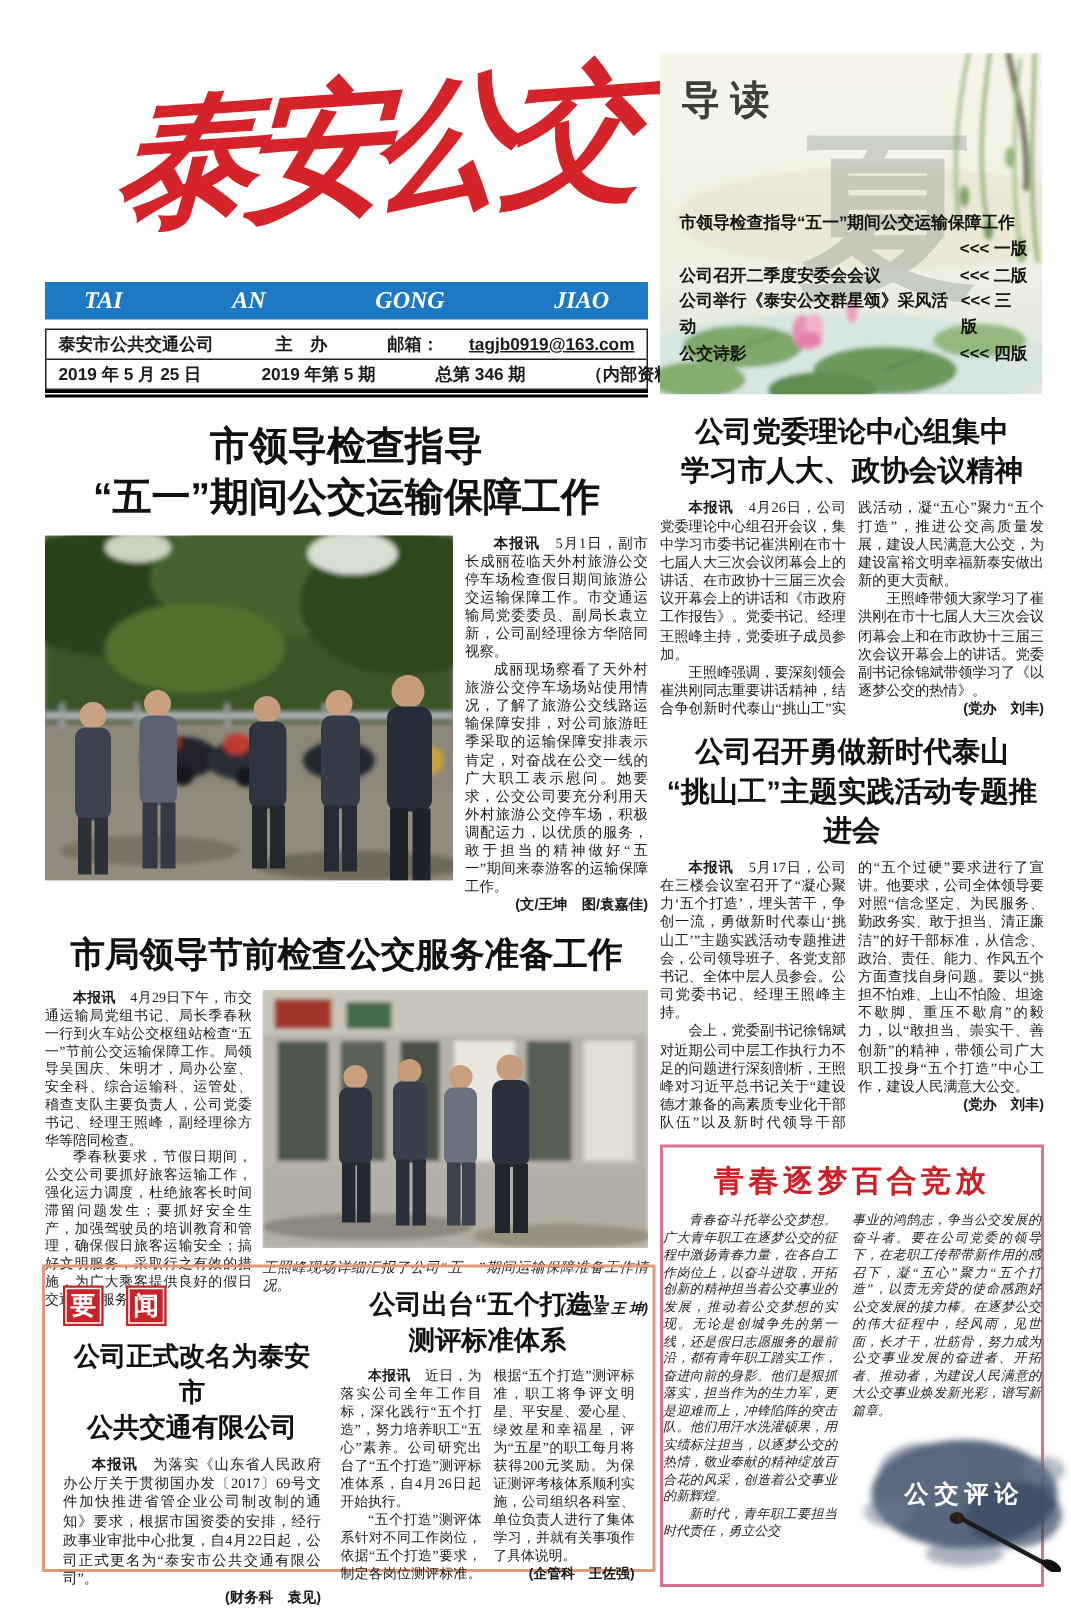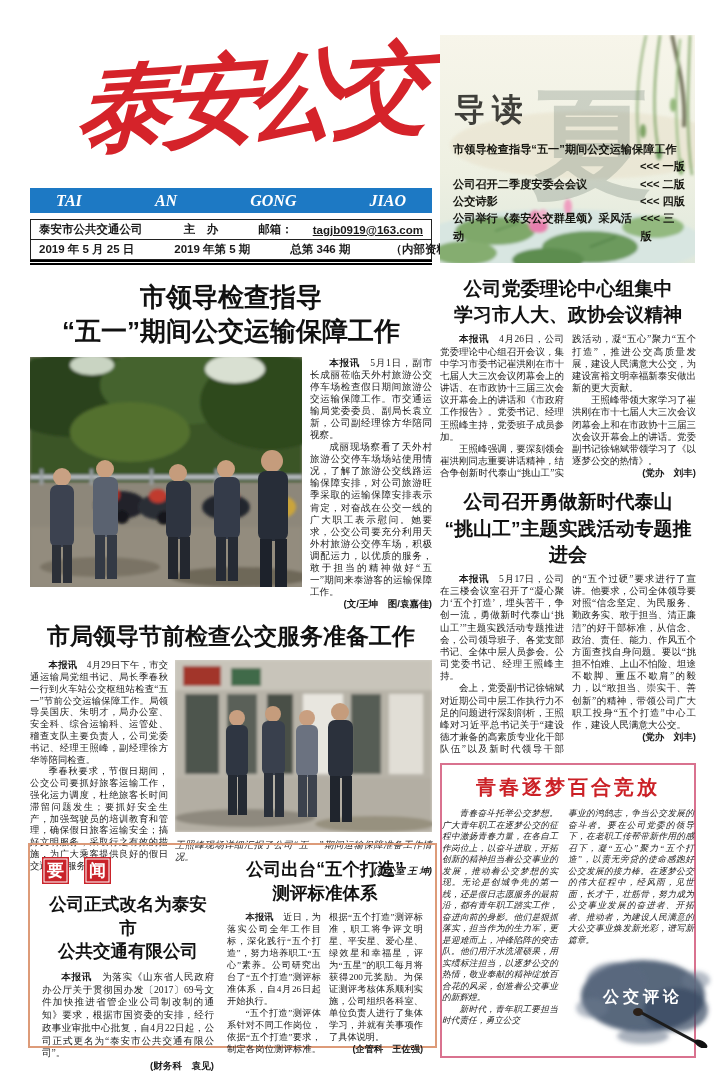--- a/index.html
+++ b/index.html
@@ -18,22 +18,22 @@
     box-sizing:border-box;font-family:"Liberation Sans",sans-serif;font-size:11.5px;font-weight:bold;}
   .info-row{display:flex;align-items:center;height:19px;padding:0 8px;white-space:nowrap;gap:20px;}
   .info-row.first{border-bottom:1px solid #222;}
   .info-row .gap{flex:1;}
   .email{text-decoration:underline;font-weight:bold;}
   .rule-double{position:absolute;left:30px;top:260px;width:402px;height:5px;
     border-top:2px solid #000;border-bottom:2px solid #000;box-sizing:border-box;}
   
   .guide-box{position:absolute;left:440px;top:35px;width:255px;height:228px;overflow:hidden;}
   .guide-box svg{position:absolute;left:0;top:0;}
-  .guide-title{position:absolute;left:14px;top:14px;font-size:31px;font-weight:bold;
-    letter-spacing:7px;color:#3f3f3a;font-family:"Liberation Sans",sans-serif;margin-top:40px;}
+  .guide-title{position:absolute;left:14px;top:14px;font-size:26px;font-weight:bold;
+    letter-spacing:7px;color:#3f3f3a;font-family:"Liberation Sans",sans-serif;}
   .season{position:absolute;left:92px;top:30px;font-size:120px;color:rgba(125,140,128,0.33);
     font-family:"Liberation Serif",serif;font-weight:bold;}
   .guide-items{position:absolute;left:13px;right:10px;top:106px;
     font-family:"Liberation Sans",sans-serif;font-size:11.2px;font-weight:bold;color:#15150f;}
   .guide-item{line-height:1.55;}
   .guide-item .row{display:flex;justify-content:space-between;}
   .guide-item .pageref{text-align:right;}
   
   .col-left{position:absolute;left:30px;top:280px;width:402px;}
   .col-right{position:absolute;left:440px;top:276px;width:256px;}
@@ -161,28 +161,28 @@
         <div class="pageref">&lt;&lt;&lt; 一版</div>
       </div>
       <div class="guide-item">
         <div class="row">
           <span>公司召开二季度安委会会议</span>
           <span>&lt;&lt;&lt; 二版</span>
         </div>
       </div>
       <div class="guide-item">
         <div class="row">
+          <span>公司举行《泰安公交群星颂》采风活动</span>
+          <span>&lt;&lt;&lt; 三版</span>
+        </div>
+      </div>
+      <div class="guide-item">
+        <div class="row">
           <span>公交诗影</span>
           <span>&lt;&lt;&lt; 四版</span>
-        </div>
-      </div>
-      <div class="guide-item">
-        <div class="row">
-          <span>公司举行《泰安公交群星颂》采风活动</span>
-          <span>&lt;&lt;&lt; 三版</span>
         </div>
       </div>
     </div>
   </div>
 
   <div class="col-left">
     <h1 class="headline-main">
       <span>市领导检查指导</span><br>
       <span>“五一”期间公交运输保障工作</span>
     </h1>

